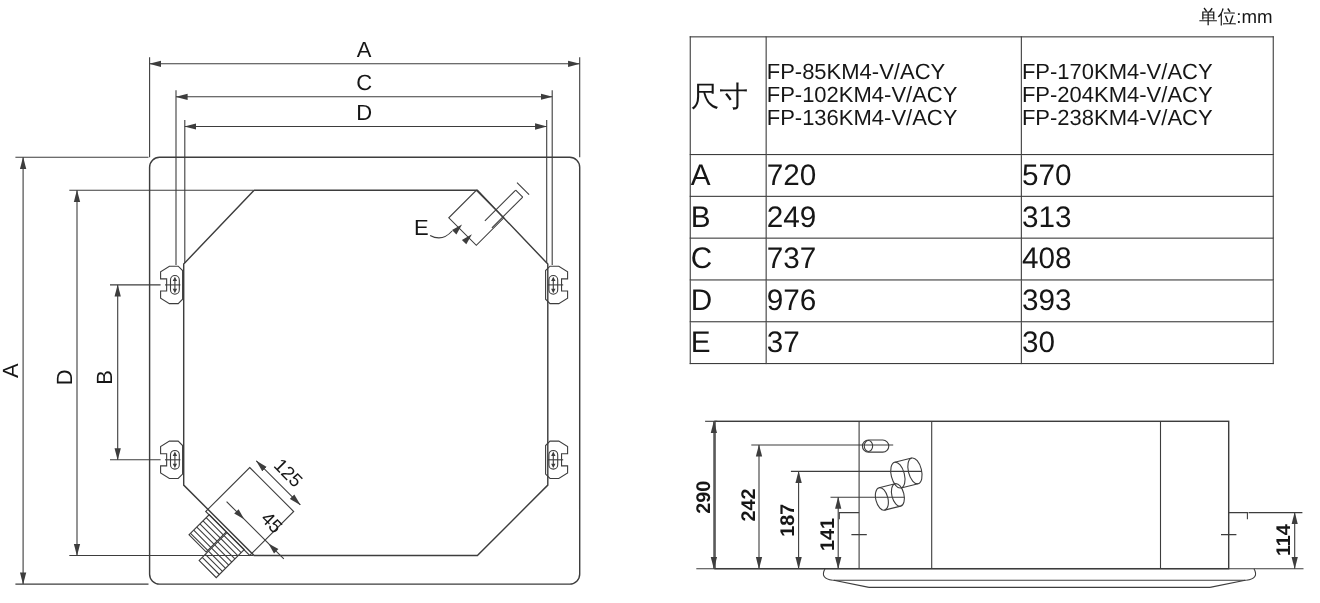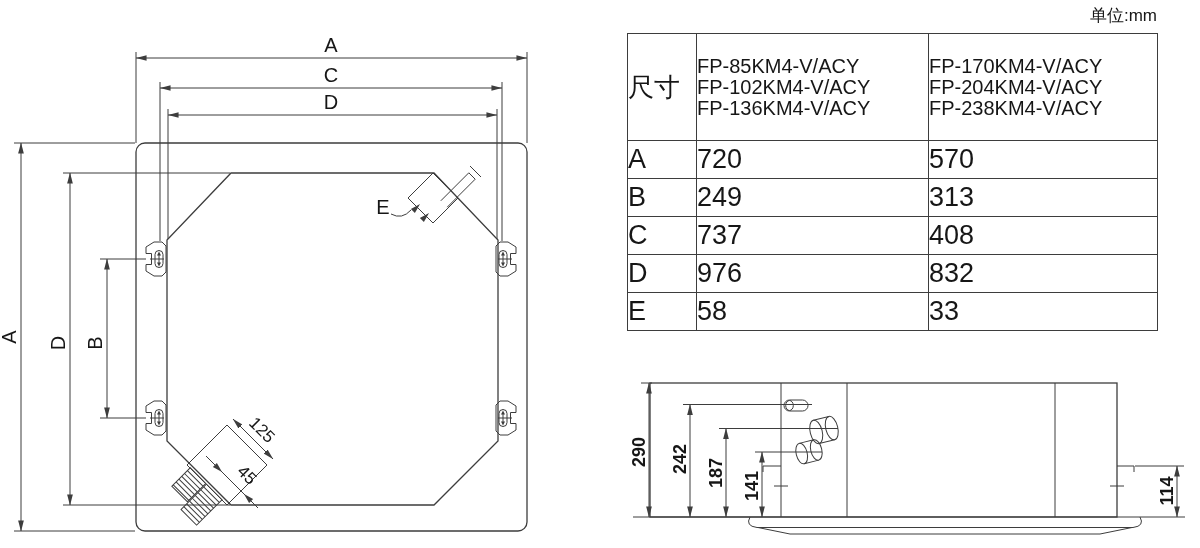--- a/index.html
+++ b/index.html
@@ -244,23 +244,23 @@
       <td class="dim-value">313</td>
     </tr>
     <tr class="row">
       <td class="dim-letter">C</td>
       <td class="dim-value">737</td>
       <td class="dim-value">408</td>
     </tr>
     <tr class="row">
       <td class="dim-letter">D</td>
       <td class="dim-value">976</td>
-      <td class="dim-value">832</td>
+      <td class="dim-value">393</td>
     </tr>
     <tr class="row">
       <td class="dim-letter">E</td>
-      <td class="dim-value">58</td>
-      <td class="dim-value">33</td>
+      <td class="dim-value">37</td>
+      <td class="dim-value">30</td>
     </tr>
   </tbody>
     </table>
 
 </div>
 
 </body></html>

